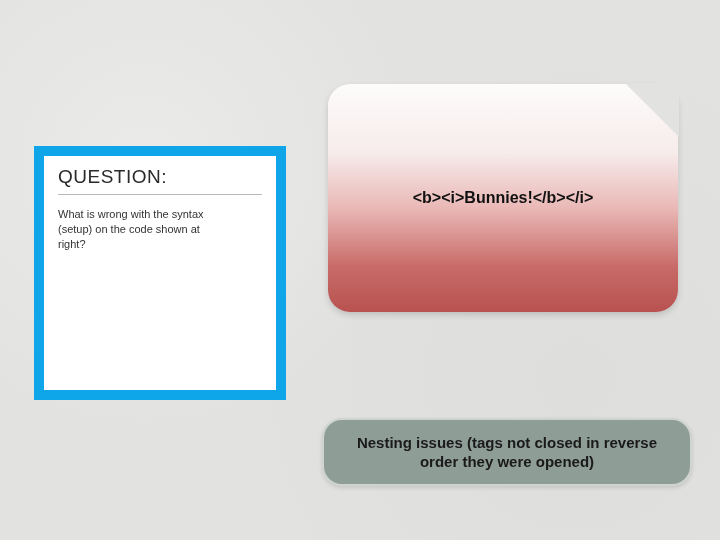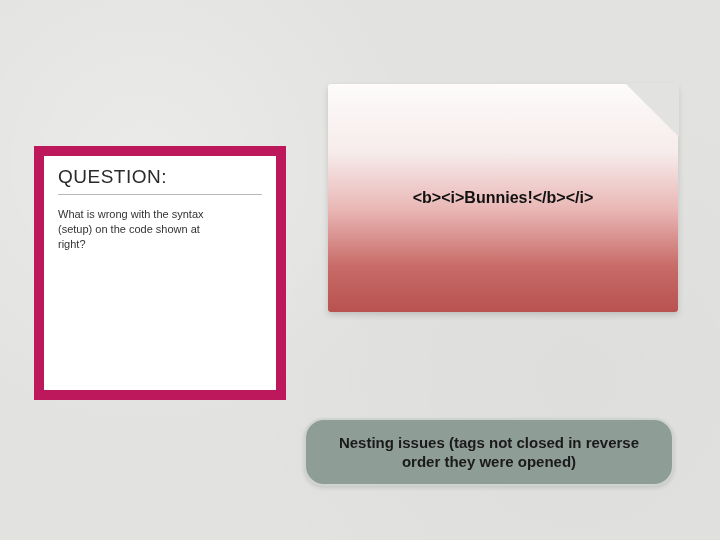--- a/index.html
+++ b/index.html
@@ -15,21 +15,21 @@
     overflow: hidden;
   }
 
   .question-card {
     position: absolute;
     left: 34px;
     top: 146px;
     width: 252px;
     height: 254px;
     background: #fff;
-    border: 10px solid #be185d;
+    border: 10px solid #0ea5e9;
     padding: 10px 14px;
   }
   .question-heading {
     font-size: 19px;
     font-weight: 400;
     letter-spacing: 0.5px;
     color: #2a2a2a;
     border-bottom: 1px solid #b8b8b6;
     padding-bottom: 6px;
     margin-bottom: 12px;
@@ -40,21 +40,21 @@
     color: #333;
     max-width: 170px;
   }
 
   .code-card {
     position: absolute;
     left: 328px;
     top: 84px;
     width: 350px;
     height: 228px;
-    border-radius: 3px;
+    border-radius: 22px;
     background: linear-gradient(180deg, #fdfbfb 0%, #f6eceb 30%, #e9b7b5 55%, #c86b68 80%, #b85250 100%);
     box-shadow: 0 3px 6px rgba(0,0,0,0.15);
     display: flex;
     align-items: center;
     justify-content: center;
   }
   .code-card-notch {
     position: absolute;
     right: -1px;
     top: -1px;
@@ -65,21 +65,21 @@
   }
   .code-text {
     font-size: 16px;
     font-weight: 700;
     color: #111;
     text-align: center;
   }
 
   .answer-card {
     position: absolute;
-    left: 304px;
+    left: 322px;
     top: 418px;
     width: 370px;
     height: 68px;
     border-radius: 20px;
     background: #8f9d97;
     border: 2px solid #cfd4d1;
     box-shadow: 0 2px 4px rgba(0,0,0,0.12);
     display: flex;
     align-items: center;
     justify-content: center;

